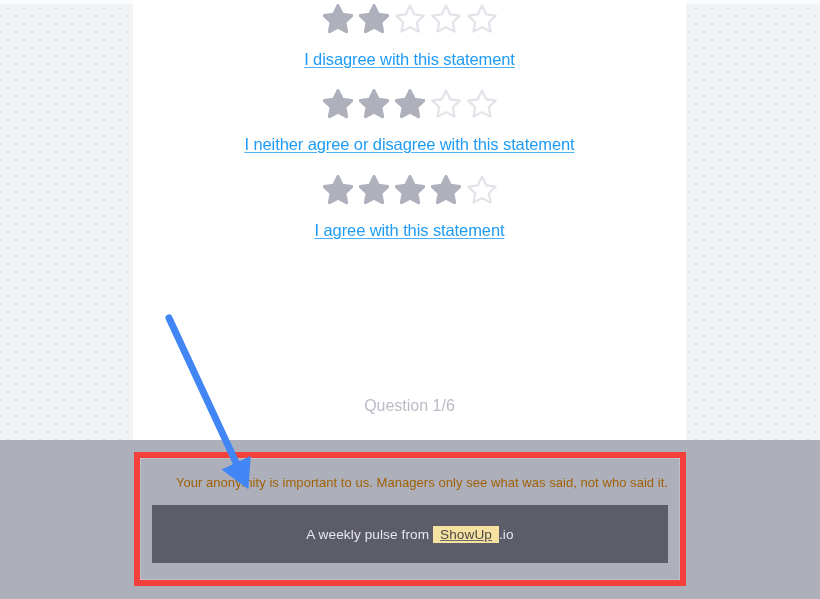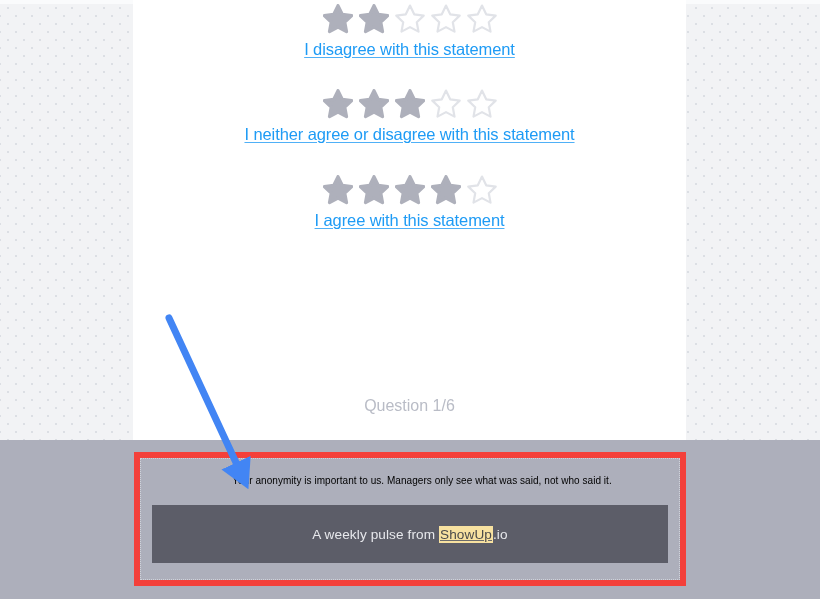--- a/index.html
+++ b/index.html
@@ -62,21 +62,21 @@
   }
   .rating-label {
     display: inline-block;
     color: #1e9bf5;
     font-size: 16.5px;
     letter-spacing: -0.1px;
     text-decoration: underline;
     text-decoration-color: #4fb0f7;
     text-underline-offset: 2px;
     cursor: pointer;
-    margin-top: 4px;
+    margin-top: 14px;
     filter: blur(0.22px);
   }
 
   #q1 { position: absolute; left: 0; top: 2px;   width: 100%; }
   #q2 { position: absolute; left: 0; top: 87px;  width: 100%; }
   #q3 { position: absolute; left: 0; top: 173px; width: 100%; }
   #q4 { position: absolute; left: 0; top: 258px; width: 100%; }
 
   #question-counter {
     position: absolute;
@@ -118,22 +118,22 @@
     border: 1px dotted #cfd2da;
     box-sizing: border-box;
   }
 
   #anon-note {
     position: absolute;
     left: 134px;
     top: 475px;
     width: 576px;
     text-align: center;
-    color: #000000;
-    font-size: 10px;
+    color: #a16207;
+    font-size: 13px;
     letter-spacing: 0.05px;
     filter: blur(0.3px);
     z-index: 6;
   }
 
   #dark-bar {
     position: absolute;
     left: 152px;
     top: 505px;
     width: 516px;
@@ -149,21 +149,21 @@
     font-size: 13.6px;
     letter-spacing: 0.1px;
     filter: blur(0.3px);
     white-space: nowrap;
   }
   .brand-highlight {
     background: #f7e1a0;
     color: #4a4a4a;
     text-decoration: underline;
     text-decoration-color: #6b6b6b;
-    padding: 1px 1px;
+    padding: 1px 7px;
   }
 
   
   #arrow-annotation {
     position: absolute;
     left: 150px;
     top: 305px;
     width: 130px;
     height: 200px;
     z-index: 10;

